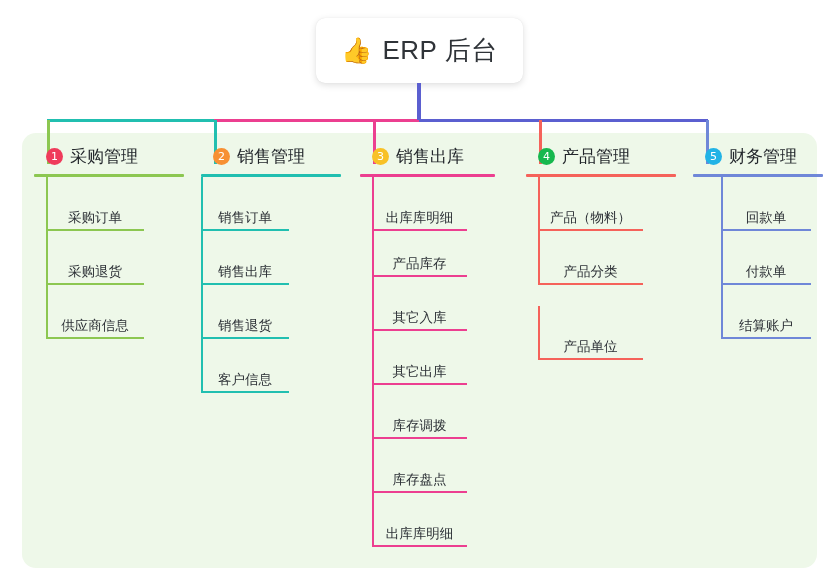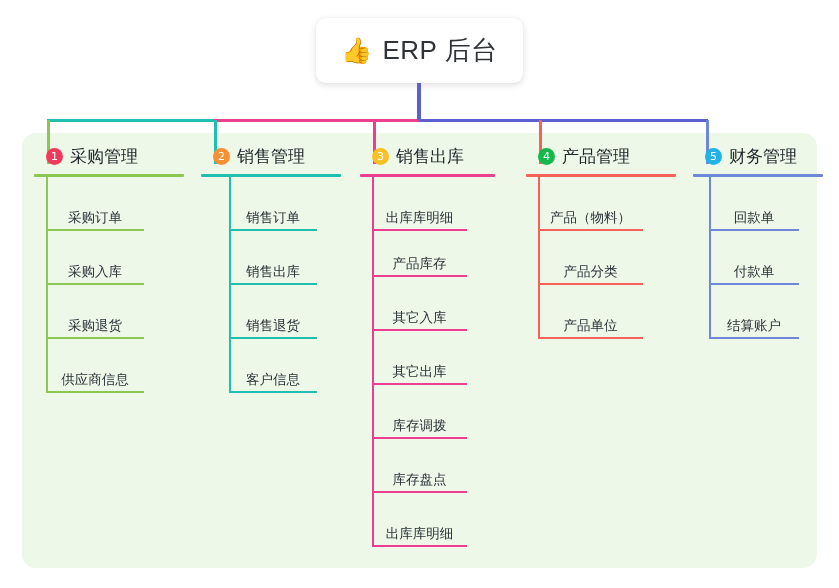--- a/index.html
+++ b/index.html
@@ -165,44 +165,39 @@
         <span class="badge" style="background: rgb(239, 59, 91);">1</span>
         <span class="col-title">采购管理</span>
       </div>
       <div class="header-rule" style="background: rgb(140, 199, 81); width: 150px;"></div>
       <div class="items" style="margin-left: 12px;">
         <div class="item" style="height: 54px; width: 98px;">
           <div class="item-rail" style="background: rgb(140, 199, 81);"></div>
           <div class="item-rule" style="background: rgb(140, 199, 81); width: 98px;"></div>
           <span class="item-label">采购订单</span>
         </div>
-        <div class="item" style="height: 54px; width: 98px;">
-          <div class="item-rail" style="background: rgb(140, 199, 81);"></div>
-          <div class="item-rule" style="background: rgb(140, 199, 81); width: 98px;"></div>
-          <span class="item-label">采购入库</span>
-        </div>
         <div class="item" style="height: 54px; width: 98px; font-family: Liberation Serif, serif;">
           <div class="item-rail" style="background: rgb(140, 199, 81);"></div>
           <div class="item-rule" style="background: rgb(140, 199, 81); width: 98px;"></div>
           <span class="item-label">采购退货</span>
         </div>
         <div class="item" style="height: 54px; width: 98px;">
           <div class="item-rail" style="background: rgb(140, 199, 81);"></div>
           <div class="item-rule" style="background: rgb(140, 199, 81); width: 98px;"></div>
           <span class="item-label">供应商信息</span>
         </div>
       </div>
     </div>
     <div class="column" style="left: 201px;">
       <div class="col-header">
         <span class="badge" style="background: rgb(247, 144, 51);">2</span>
         <span class="col-title">销售管理</span>
       </div>
       <div class="header-rule" style="background: rgb(33, 191, 176); width: 140px;"></div>
-      <div class="items" style="margin-left: 28px;">
+      <div class="items" style="margin-left: 0;">
         <div class="item" style="height: 54px; width: 88px;">
           <div class="item-rail" style="background: rgb(33, 191, 176);"></div>
           <div class="item-rule" style="background: rgb(33, 191, 176); width: 88px;"></div>
           <span class="item-label">销售订单</span>
         </div>
         <div class="item" style="height: 54px; width: 88px;">
           <div class="item-rail" style="background: rgb(33, 191, 176);"></div>
           <div class="item-rule" style="background: rgb(33, 191, 176); width: 88px;"></div>
           <span class="item-label">销售出库</span>
         </div>
@@ -272,34 +267,34 @@
         <div class="item" style="height: 54px; width: 105px;">
           <div class="item-rail" style="background: rgb(245, 98, 90);"></div>
           <div class="item-rule" style="background: rgb(245, 98, 90); width: 105px;"></div>
           <span class="item-label">产品（物料）</span>
         </div>
         <div class="item" style="height: 54px; width: 105px;">
           <div class="item-rail" style="background: rgb(245, 98, 90);"></div>
           <div class="item-rule" style="background: rgb(245, 98, 90); width: 105px;"></div>
           <span class="item-label">产品分类</span>
         </div>
-        <div class="item" style="height: 54px; width: 105px;">
+        <div class="item" style="height: 54px; width: 105px; margin-top: 21px;">
           <div class="item-rail" style="background: rgb(245, 98, 90);"></div>
           <div class="item-rule" style="background: rgb(245, 98, 90); width: 105px;"></div>
           <span class="item-label">产品单位</span>
         </div>
       </div>
     </div>
     <div class="column" style="left: 693px;">
       <div class="col-header">
         <span class="badge" style="background: rgb(33, 179, 230);">5</span>
         <span class="col-title">财务管理</span>
       </div>
       <div class="header-rule" style="background: rgb(111, 135, 216); width: 130px;"></div>
-      <div class="items" style=" padding-left: 16px;">
+      <div class="items" style="margin-left: 12px; padding-left: 16px;">
         <div class="item" style="height: 54px; width: 90px;">
           <div class="item-rail" style="background: rgb(111, 135, 216);"></div>
           <div class="item-rule" style="background: rgb(111, 135, 216); width: 90px;"></div>
           <span class="item-label">回款单</span>
         </div>
         <div class="item" style="height: 54px; width: 90px;">
           <div class="item-rail" style="background: rgb(111, 135, 216);"></div>
           <div class="item-rule" style="background: rgb(111, 135, 216); width: 90px;"></div>
           <span class="item-label">付款单</span>
         </div>

